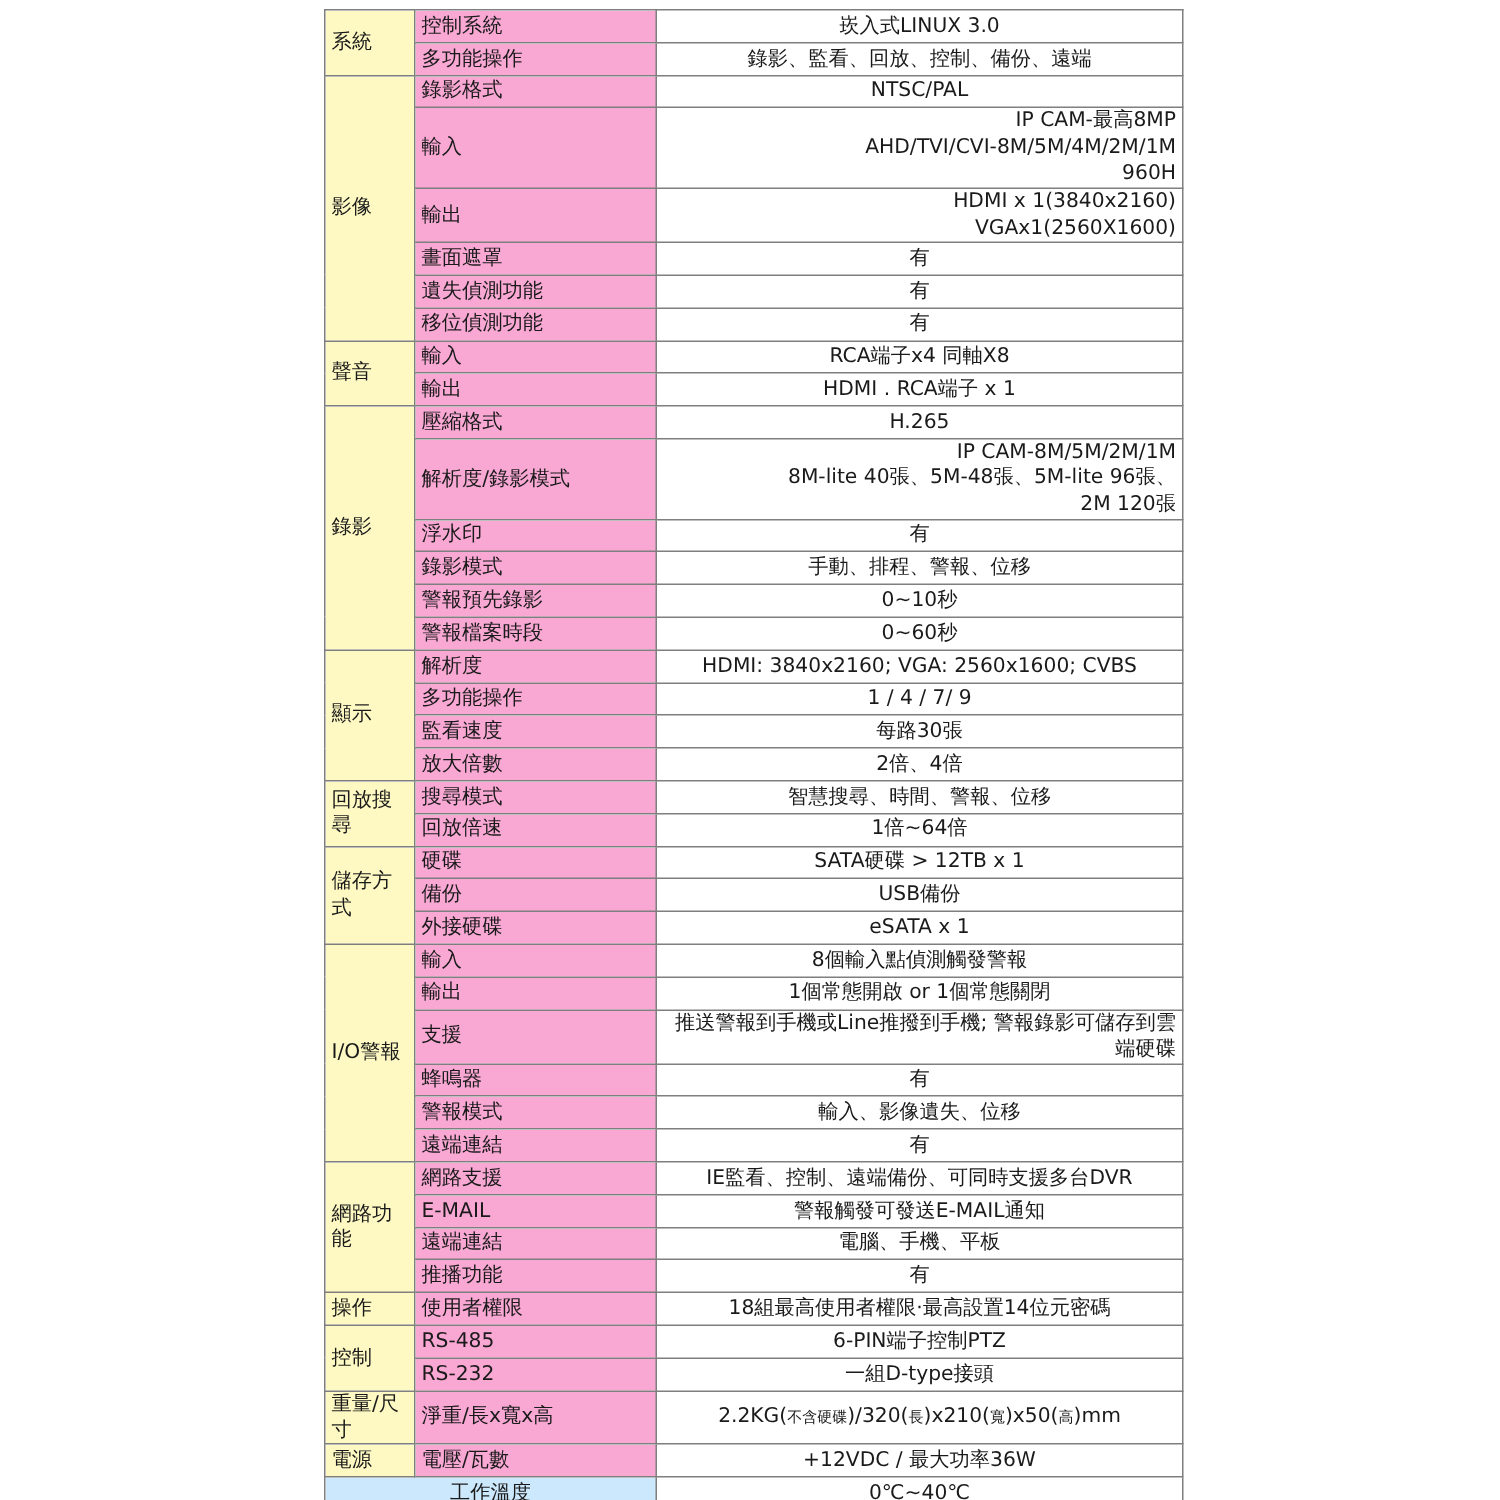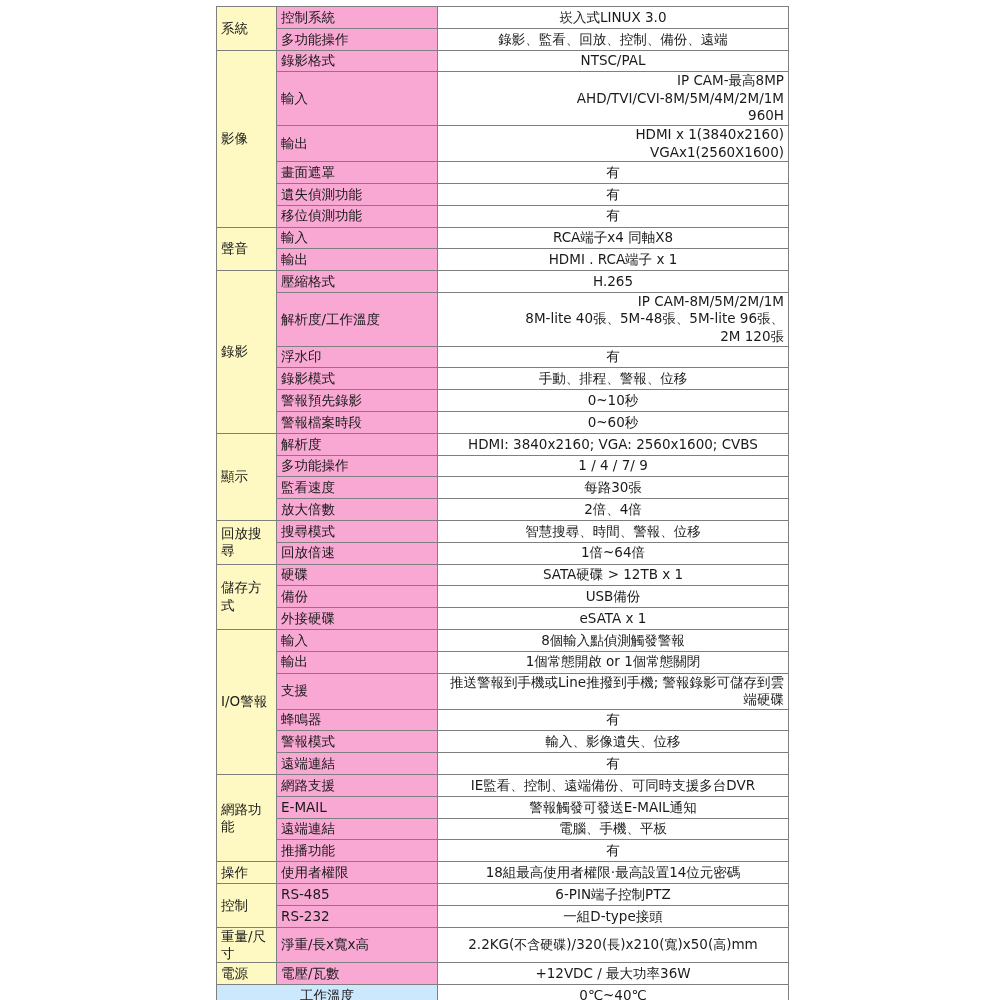--- a/index.html
+++ b/index.html
@@ -69,21 +69,21 @@
     white-space: nowrap;
   }
 
   td.value.multi {
     white-space: normal;
     line-height: 1.3;
     text-align: right;
   }
 
   .sm {
-    font-size: 13px;
+    font-size: 10px;
   }
 
   .row-tall td { height: 20.8px; }
 </style>
 </head>
 <body>
 
 <div id="spec-sheet">
   <table class="spec-table">
     <colgroup>
@@ -134,21 +134,21 @@
         <tr class="row-tall">
           <td class="item">輸出</td>
           <td class="value">HDMI . RCA端子 x 1</td>
         </tr>
         <tr class="row-tall">
           <td class="group" rowspan="6">錄影</td>
           <td class="item">壓縮格式</td>
           <td class="value">H.265</td>
         </tr>
         <tr>
-          <td class="item">解析度/工作溫度</td>
+          <td class="item">解析度/錄影模式</td>
           <td class="value multi">IP CAM-8M/5M/2M/1M<br>8M-lite 40張、5M-48張、5M-lite 96張、<br>2M 120張</td>
         </tr>
         <tr class="row-tall">
           <td class="item">浮水印</td>
           <td class="value">有</td>
         </tr>
         <tr class="row-tall">
           <td class="item">錄影模式</td>
           <td class="value">手動、排程、警報、位移</td>
         </tr>

